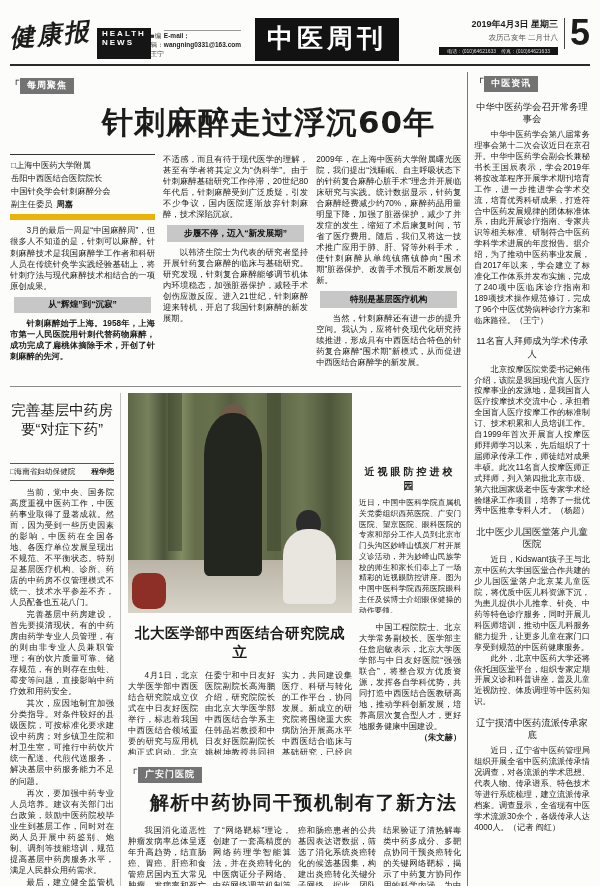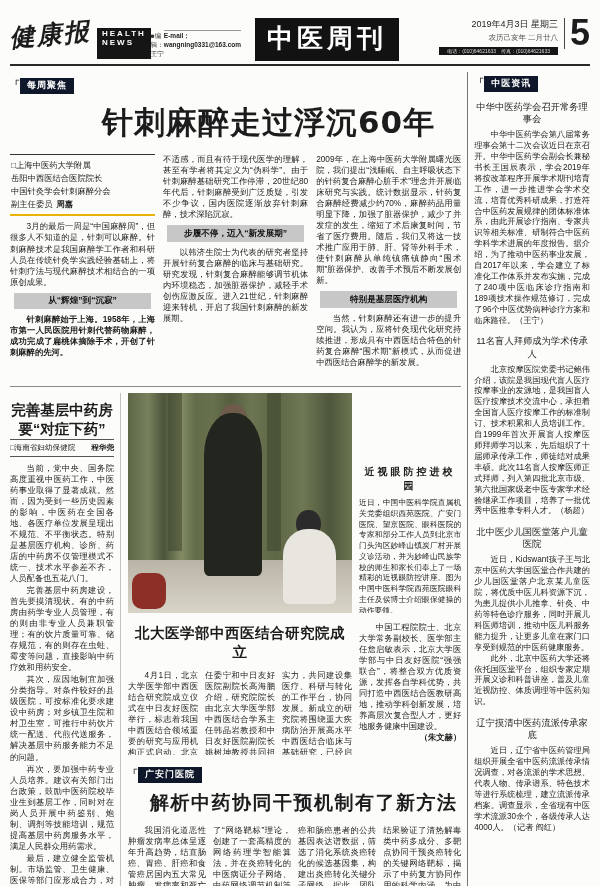--- a/index.html
+++ b/index.html
@@ -13,49 +13,49 @@
             font-size:25px;line-height:1;transform:rotate(-5deg);margin-top:8px;letter-spacing:2px;}
   .brand-right{display:flex;flex-direction:row;font-size:6.5px;margin-top:14px;width:118px;}
   .health-news{background:#151515;color:#fff;font-weight:bold;font-size:8px;letter-spacing:2px;
                padding:1px 5px;width:max-content;}
   .editor{margin-top:4px;color:#333;}
   .email{border-top:1px solid #999;margin-top:2px;padding-top:1px;font-weight:bold;}
   .masthead{background:#121212;color:#fff;font-size:26px;font-weight:900;letter-spacing:4px;
             padding:3px 12px 5px;margin-top:4px;font-family:"DejaVu Sans",sans-serif;}
   .dateblock{display:flex;align-items:flex-start;gap:6px;margin-top:4px;}
   .dates{text-align:right;}
-  .date-main{font-size:9px;font-weight:normal;}
+  .date-main{font-size:9px;font-weight:bold;}
   .date-lunar{font-size:7.5px;color:#555;margin-top:2px;}
   .contact{background:#151515;color:#ddd;font-size:5px;padding:1px 8px;margin-top:4px;white-space:nowrap;}
   .pageno{font-size:36px;font-weight:900;line-height:0.85;border-left:1px solid #444;padding-left:5px;}
   
   .content{display:flex;margin:6px 10px 0;}
   .main{width:452px;padding-right:6px;}
   .sidebar{width:116px;border-left:1px solid #777;padding-left:6px;}
   .bracket{font-weight:bold;font-size:10px;}
-  .seclabel{display:inline-block;background:#0f172a;color:#fff;font-size:9px;font-weight:bold;
+  .seclabel{display:inline-block;background:#737373;color:#fff;font-size:9px;font-weight:bold;
             padding:1px 7px 2px;letter-spacing:1px;}
   .p{text-indent:2em;margin:0;}
   .jtext{font-size:8.3px;line-height:1.33;text-align:justify;}
   .credit{text-align:right;font-weight:bold;}
   
   .lead{border-bottom:1px solid #8a8a8a;padding:2px 0 8px;}
   .lead-headline{font-size:31px;font-weight:900;letter-spacing:1px;margin:8px 0 10px 92px;
                  font-family:"DejaVu Sans",sans-serif;}
   .lead-cols{display:flex;gap:8px;height:224px;overflow:hidden;}
   .lcol{flex:1;overflow:hidden;}
-  .byline{border-top:1px solid #333;border-bottom:2px solid #eab308;padding:4px 1px;margin-bottom:5px;line-height:1.55;}
+  .byline{border-top:1px solid #333;border-bottom:6px solid #eab308;padding:4px 1px;margin-bottom:5px;line-height:1.55;}
   .byline b{margin-left:4px;}
   .gsub{background:#c7c7c7;color:#111;text-align:center;font-weight:bold;font-size:8.6px;
         padding:2.5px 0;margin:5px 4px;}
   .boldp{font-weight:bold;}
   
   .lower{display:flex;padding-top:6px;height:560px;overflow:hidden;}
   .leftcol{width:104px;border-right:1px solid #c2c2c2;padding-right:6px;overflow:hidden;}
-  .left-headline{font-size:14.5px;font-weight:700;text-align:center;line-height:1.3;margin:8px 0 0;}
+  .left-headline{font-size:14.5px;font-weight:400;text-align:center;line-height:1.3;margin:8px 0 24px;}
   .byline2{border-top:1px solid #555;border-bottom:1px solid #555;font-size:7.6px;
            padding:3px 0;margin-bottom:6px;display:flex;justify-content:space-between;}
   .byline2 b{white-space:nowrap;}
   .leftbody{height:440px;overflow:hidden;}
   .leftbody .p{margin-bottom:1px;}
   .midcol{flex:1;padding-left:7px;display:flex;flex-direction:column;}
   
   .photorow{display:flex;gap:7px;height:220px;}
   .photo{width:224px;position:relative;overflow:hidden;
          background:linear-gradient(90deg,#5d6647 0%,#77815c 9%,#4c543a 16%,#828c63 24%,#58614339 30%,#6d765222 38%,#49513695 46%,#7b856044 55%,#565f4190 66%,#727c57aa 78%,#4e563b 90%,#6b7550 100%),#66704c;}

